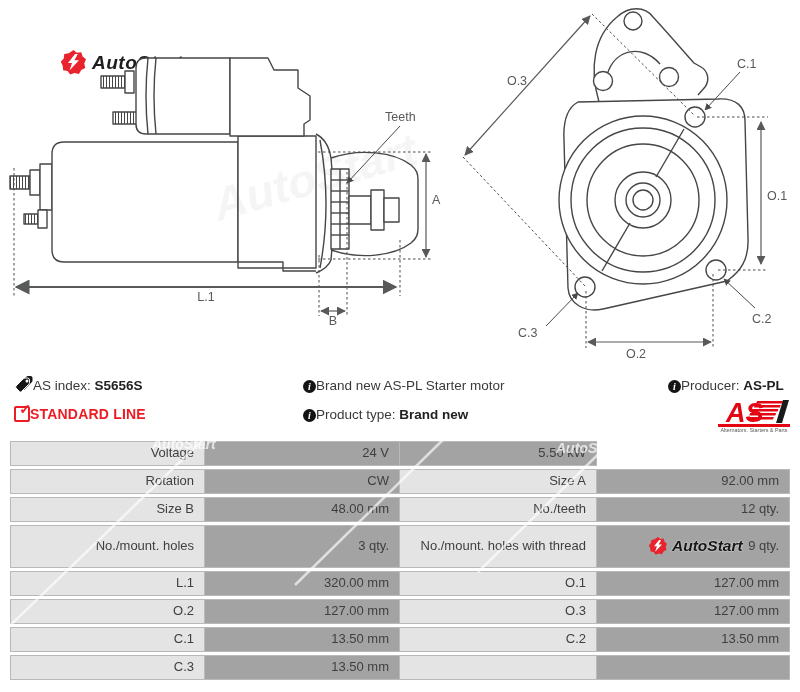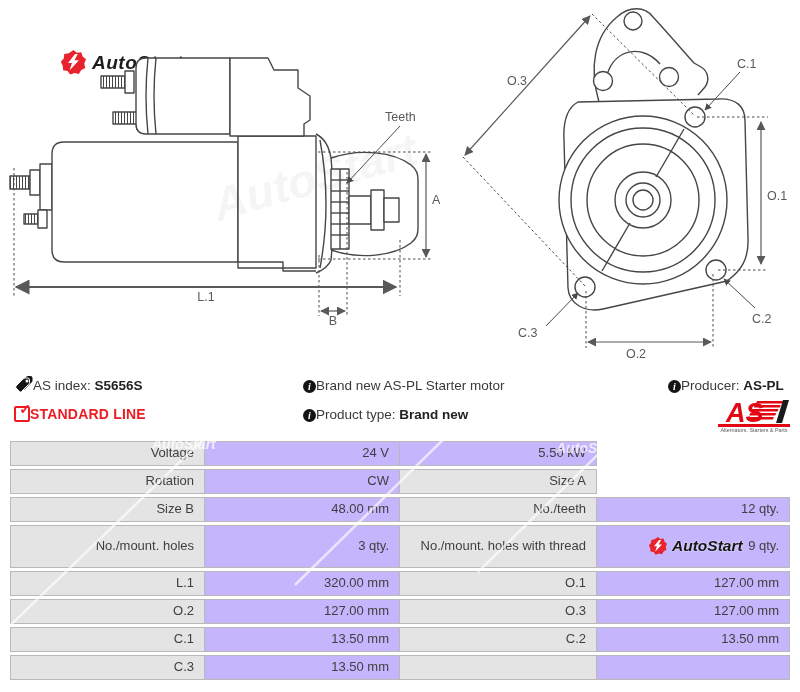--- a/index.html
+++ b/index.html
@@ -15,21 +15,21 @@
   .info-line b{color:#222;}
   .info-icon{width:13px;height:13px;border-radius:50%;background:#141414;color:#fff;
              font:bold italic 10px "Liberation Serif",serif;display:inline-flex;
              align-items:center;justify-content:center;flex:0 0 13px;}
   .badge-red{color:#ed1c24;font-weight:bold;font-size:14px;letter-spacing:.2px;}
   .checkbox{position:relative;width:12px;height:12px;border:2.4px solid #ed1c24;border-radius:2px;flex:0 0 12px;}
   .checkbox .mark{position:absolute;top:-7px;right:-3px;color:#ed1c24;font-size:14px;font-weight:bold;}
   
   #spec-table{position:absolute;left:10px;top:441px;width:780px;}
   .trow{display:grid;grid-template-columns:195px 195px 197px 193px;margin-bottom:3px;}
-  .cell{border:1px solid #b9b9b9;margin-left:-1px;background:#c4b5fd;display:flex;align-items:center;
+  .cell{border:1px solid #b9b9b9;margin-left:-1px;background:#a3a3a3;display:flex;align-items:center;
         justify-content:flex-end;text-align:right;padding:1px 10px;box-sizing:border-box;
         min-height:25px;font-size:13px;color:#3f3f3f;line-height:1.25;}
   .cell:first-child{margin-left:0;}
   .cell.lbl{background:#e4e4e4;}
   .trow.tall .cell{min-height:43px;text-align:center;}
   
   .wm-text{position:absolute;color:rgba(255,255,255,.72);font-style:italic;font-weight:bold;
            font-size:14px;z-index:5;pointer-events:none;}
   #wm-big{position:absolute;left:210px;top:150px;font-size:46px;font-weight:bold;font-style:italic;
           color:rgba(60,60,60,.05);transform:rotate(-16deg);z-index:1;pointer-events:none;}
@@ -244,20 +244,21 @@
   <div id="spec-table">
       <div class="trow">
         <div class="cell lbl">Voltage</div>
         <div class="cell val">24 V</div>
         <div class="cell val">5.50 kW</div>
       </div>
       <div class="trow">
         <div class="cell lbl">Rotation</div>
         <div class="cell val">CW</div>
         <div class="cell lbl">Size A</div>
+        <div class="cell val">92.00 mm</div>
       </div>
       <div class="trow">
         <div class="cell lbl">Size B</div>
         <div class="cell val">48.00 mm</div>
         <div class="cell lbl">No./teeth</div>
         <div class="cell val">12 qty.</div>
       </div>
       <div class="trow tall">
         <div class="cell lbl">No./mount. holes</div>
         <div class="cell val">3 qty.</div>

